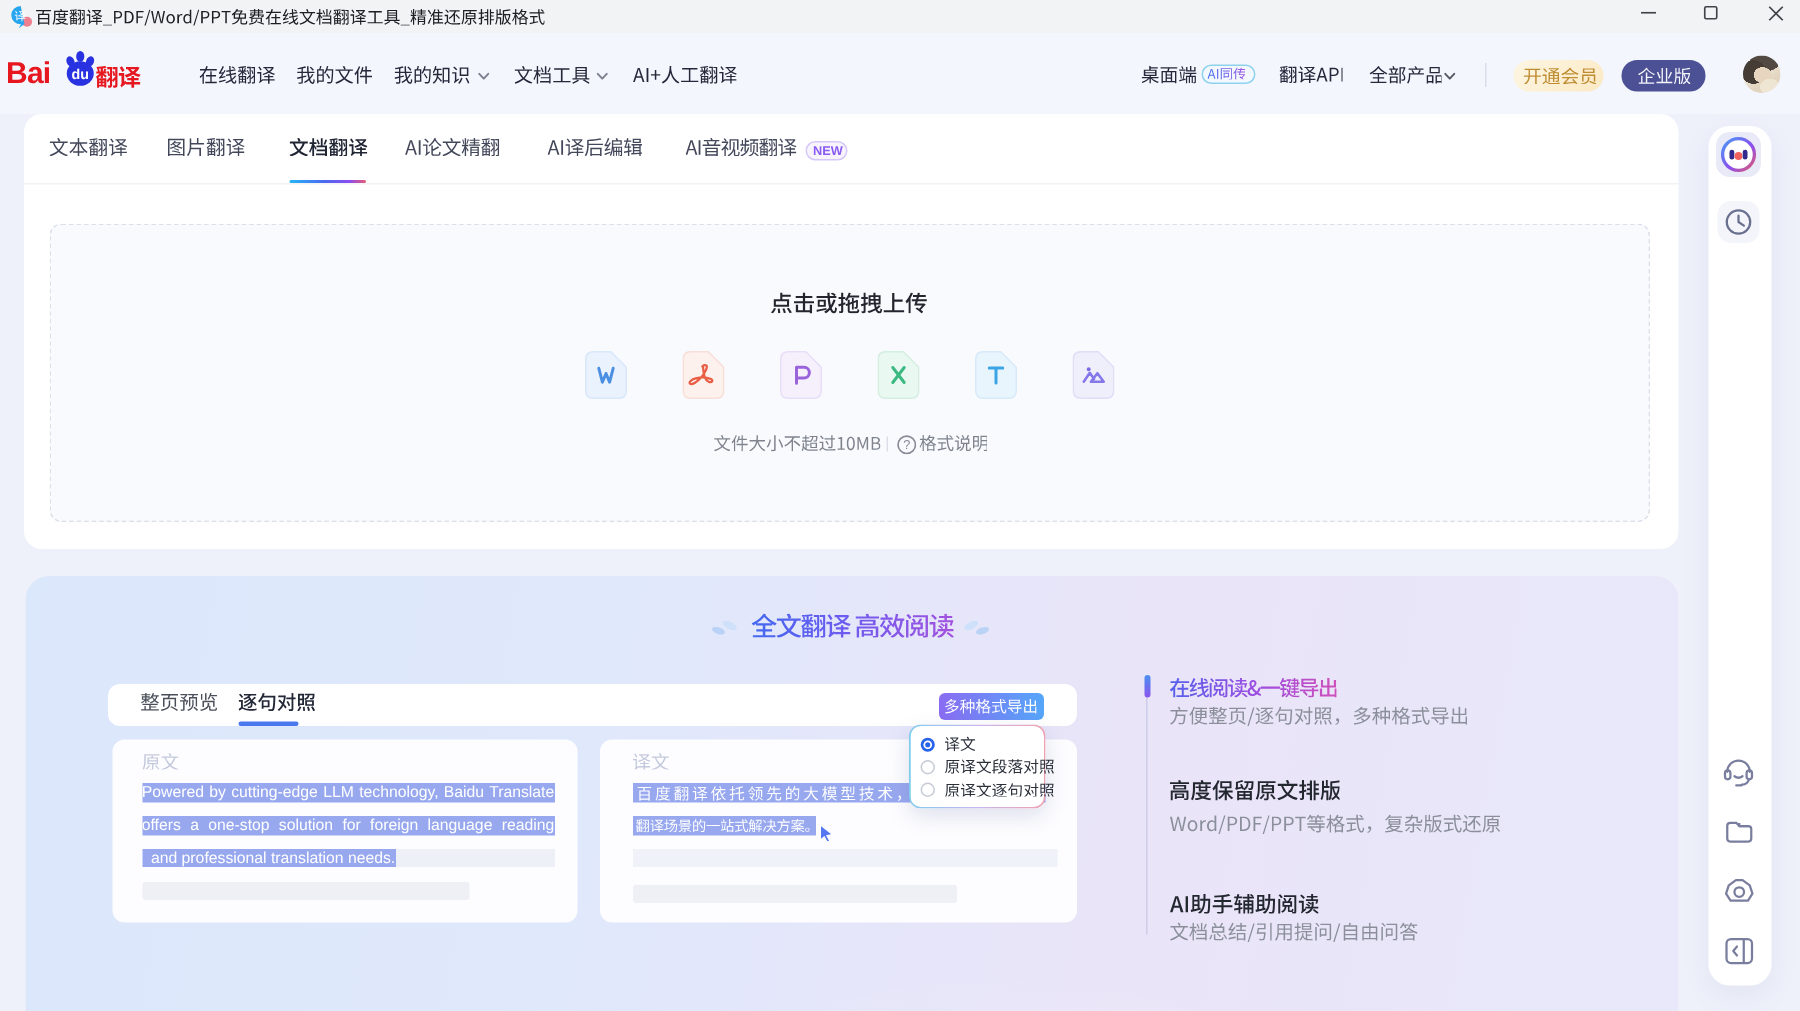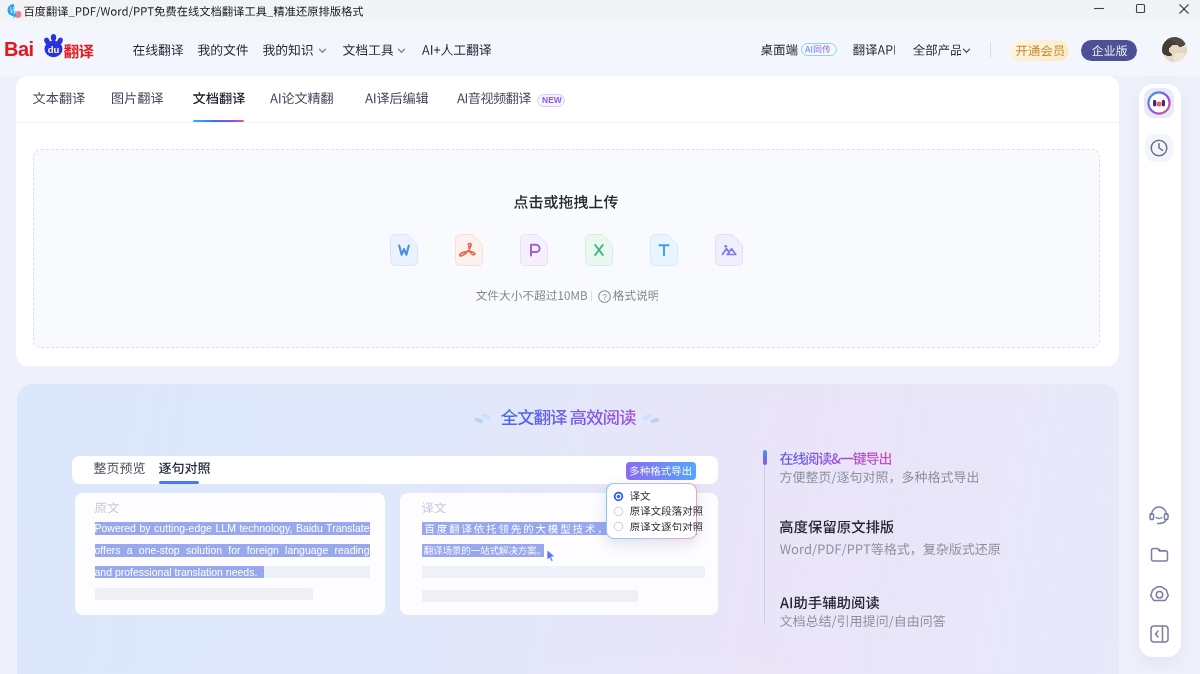--- a/index.html
+++ b/index.html
@@ -274,21 +274,21 @@
       </svg>
     </div>
     <div style="position:absolute;left:422.0px;top:501.8px;">
       <svg style="display:block" width="24.0" height="11.6" viewBox="0.59 -10.59 24.0 11.6" xmlns="http://www.w3.org/2000/svg">
         <path d="M1.3 -9.8C1.8 -9.1 2.4 -8.2 2.7 -7.6L3.5 -8.1C3.2 -8.7 2.5 -9.6 2 -10.2ZM7.6 -5.2V-4H5.2V-3.2H7.6V-1.9H4.5V-1.5L4.3 -2L3.2 -1.3V-6.6H0.6V-5.7H2.3V-1.2C2.3 -0.6 2 -0.2 1.7 0C1.9 0.2 2.1 0.5 2.2 0.7C2.4 0.5 2.7 0.2 4.5 -1.1V-1H7.6V1H8.6V-1H11.9V-1.9H8.6V-3.2H11.1V-4H8.6V-5.2ZM10 -9C9.6 -8.3 8.9 -7.7 8.2 -7.2C7.5 -7.7 6.9 -8.3 6.5 -9ZM4.6 -9.8V-9H5.5C6 -8.1 6.7 -7.4 7.4 -6.7C6.4 -6.1 5.2 -5.7 4 -5.4C4.2 -5.2 4.4 -4.8 4.5 -4.6C5.8 -4.9 7 -5.5 8.2 -6.2C9.2 -5.5 10.3 -5 11.6 -4.7C11.7 -5 12 -5.3 12.2 -5.5C11 -5.8 9.9 -6.2 8.9 -6.7C10 -7.5 10.8 -8.4 11.4 -9.5L10.8 -9.9L10.6 -9.8Z M17.8 -10.3C18.2 -9.7 18.6 -8.8 18.7 -8.3L19.8 -8.7C19.6 -9.2 19.1 -10 18.8 -10.6ZM13.1 -8.3V-7.4H15.1C15.8 -5.5 16.8 -3.8 18.1 -2.5C16.7 -1.4 15 -0.5 12.9 0.1C13.1 0.3 13.4 0.8 13.5 1C15.6 0.3 17.4 -0.6 18.8 -1.8C20.2 -0.6 21.9 0.4 23.9 0.9C24.1 0.7 24.4 0.2 24.6 0.1C22.6 -0.5 20.9 -1.3 19.5 -2.5C20.8 -3.8 21.7 -5.4 22.5 -7.4H24.4V-8.3ZM18.8 -3.2C17.6 -4.4 16.7 -5.8 16.1 -7.4H21.4C20.8 -5.7 19.9 -4.3 18.8 -3.2Z" fill="#c3c9dd"></path>
       </svg>
     </div>
     <div style="position:absolute;background:#98a8ef;color:#fff;font-family:'Liberation Sans',sans-serif;font-size:10.5px;line-height:13.5px;white-space:nowrap;overflow:hidden;left:94.5px;top:521.5px;width:275px;height:13.5px;text-align:justify;"><div style="display:inline-block;width:275px;text-align:justify;text-align-last:justify">Powered by cutting-edge LLM technology, Baidu Translate</div></div>
     <div style="position:absolute;background:#98a8ef;color:#fff;font-family:'Liberation Sans',sans-serif;font-size:10.5px;line-height:13.5px;white-space:nowrap;overflow:hidden;left:94.5px;top:543.5px;width:275px;height:13.5px;"><div style="display:inline-block;width:275px;text-align:justify;text-align-last:justify">offers&nbsp; a&nbsp; one-stop&nbsp; solution&nbsp; for&nbsp; foreign&nbsp; language&nbsp; reading</div></div>
     <div style="position:absolute;left:264px;top:565.5px;width:105.5px;height:12.5px;background:#eef0f8"></div>
-    <div style="position:absolute;background:#98a8ef;color:#fff;font-family:'Liberation Sans',sans-serif;font-size:10.5px;line-height:13.5px;white-space:nowrap;overflow:hidden;left:94.5px;top:565.5px;width:169px;height:12.5px;">and professional translation needs.</div>
+    <div style="position:absolute;background:#98a8ef;color:#fff;font-family:'Liberation Sans',sans-serif;font-size:10.5px;line-height:13.5px;white-space:nowrap;overflow:hidden;left:94.5px;top:565.5px;width:169px;height:12.5px;text-align:right;">and professional translation needs.</div>
     <div class="abs" style="left:94.5px;top:588px;width:218.5px;height:12px;border-radius:2px;background:#eef0f6"></div>
     <div class="abs" style="left:421.5px;top:521.5px;width:275px;height:13.5px;background:#98a8ef"></div>
     <div style="position:absolute;left:424.5px;top:523.8px;">
       <svg style="display:block" width="268.8" height="10.0" viewBox="0.67 -8.90 268.8 10.0" xmlns="http://www.w3.org/2000/svg">
         <path d="M1.9 -5.9V0.9H2.7V0.2H8V0.9H8.8V-5.9H5.2C5.4 -6.4 5.5 -7 5.6 -7.5H9.8V-8.3H0.7V-7.5H4.7C4.6 -7 4.5 -6.4 4.4 -5.9ZM2.7 -2.5H8V-0.6H2.7ZM2.7 -3.3V-5.2H8V-3.3Z M16.4 -6.8V-5.8H14.7V-5.2H16.4V-3.5H20.5V-5.2H22.2V-5.8H20.5V-6.8H19.7V-5.8H17.2V-6.8ZM19.7 -5.2V-4.1H17.2V-5.2ZM20.3 -2.1C19.8 -1.6 19.2 -1.2 18.4 -0.8C17.7 -1.2 17.1 -1.6 16.6 -2.1ZM14.9 -2.8V-2.1H16.2L15.9 -2C16.3 -1.4 16.9 -0.9 17.6 -0.5C16.6 -0.2 15.5 0 14.4 0.1C14.5 0.3 14.6 0.6 14.7 0.8C16 0.6 17.3 0.4 18.4 -0.1C19.4 0.4 20.7 0.7 22 0.8C22.1 0.6 22.3 0.3 22.5 0.2C21.3 0.1 20.2 -0.2 19.3 -0.5C20.2 -1 21 -1.6 21.5 -2.6L21 -2.8L20.8 -2.8ZM17.3 -8.7C17.5 -8.4 17.6 -8.1 17.7 -7.8H13.7V-4.9C13.7 -3.3 13.6 -1.1 12.7 0.5C12.9 0.5 13.3 0.7 13.4 0.8C14.3 -0.8 14.5 -3.2 14.5 -4.9V-7H22.3V-7.8H18.6C18.5 -8.1 18.3 -8.5 18.1 -8.9Z M30.1 -6.5C30.3 -5.8 30.6 -4.9 30.7 -4.4L31.3 -4.6C31.2 -5.1 30.9 -6 30.6 -6.6ZM32.4 -6.5C32.7 -5.8 33 -4.9 33.1 -4.4L33.7 -4.6C33.5 -5.1 33.2 -6 32.9 -6.6ZM28.9 -7.7C28.8 -7.3 28.5 -6.7 28.3 -6.3H28V-7.9C28.6 -8 29.2 -8.1 29.7 -8.2L29.3 -8.7C28.4 -8.5 26.7 -8.3 25.3 -8.2C25.4 -8.1 25.4 -7.9 25.5 -7.7C26 -7.7 26.7 -7.8 27.3 -7.8V-6.3H25.2V-5.7H27C26.5 -5 25.7 -4.2 25.1 -3.8C25.2 -3.7 25.4 -3.4 25.4 -3.2L25.6 -3.3V0.8H26.2V0.2H29V0.7H29.6V-3.4H25.7C26.3 -3.8 26.9 -4.5 27.3 -5.1V-3.5H28V-5.1C28.5 -4.7 29.2 -4.1 29.5 -3.7L29.9 -4.4C29.7 -4.6 28.6 -5.3 28.1 -5.7H29.8V-6.3H29C29.1 -6.7 29.4 -7.1 29.5 -7.5ZM25.8 -7.5C25.9 -7.1 26.1 -6.6 26.2 -6.3L26.7 -6.5C26.6 -6.8 26.5 -7.2 26.3 -7.6ZM27.4 -1.3V-0.4H26.2V-1.3ZM27.9 -1.3H29V-0.4H27.9ZM27.4 -1.9H26.2V-2.7H27.4ZM27.9 -1.9V-2.7H29V-1.9ZM29.9 -2.1 30.2 -1.5C30.6 -2 31.1 -2.4 31.5 -2.9V-0.1C31.5 0.1 31.5 0.1 31.3 0.1C31.2 0.1 30.8 0.1 30.4 0.1C30.5 0.3 30.6 0.6 30.6 0.8C31.2 0.8 31.6 0.8 31.8 0.7C32.1 0.5 32.1 0.3 32.1 -0.1V-8.3H30.1V-7.7H31.5V-3.8C30.9 -3.1 30.3 -2.5 29.9 -2.1ZM32.3 -2.2 32.7 -1.7C33 -2 33.4 -2.5 33.8 -2.9V-0.1C33.8 0.1 33.8 0.1 33.6 0.1C33.5 0.1 33.1 0.1 32.7 0.1C32.8 0.3 32.9 0.6 32.9 0.8C33.5 0.8 33.9 0.8 34.1 0.7C34.4 0.5 34.5 0.3 34.5 -0.1V-8.3H32.4V-7.6H33.8V-3.8C33.2 -3.2 32.7 -2.6 32.3 -2.2Z M38.1 -8.2C38.6 -7.6 39.1 -6.9 39.3 -6.4L40 -6.8C39.7 -7.3 39.2 -8 38.7 -8.6ZM43.5 -4.3V-3.4H41.4V-2.7H43.5V-1.6H40.8V-1.3L40.6 -1.7L39.8 -1.1V-5.5H37.5V-4.8H39V-1C39 -0.5 38.7 -0.1 38.5 0C38.6 0.1 38.9 0.4 38.9 0.6C39.1 0.4 39.3 0.2 40.8 -0.9V-0.9H43.5V0.9H44.2V-0.9H47V-1.6H44.2V-2.7H46.3V-3.4H44.2V-4.3ZM45.5 -7.6C45.1 -7 44.5 -6.5 43.9 -6.1C43.3 -6.5 42.8 -7 42.5 -7.6ZM40.9 -8.3V-7.6H41.7C42.1 -6.8 42.6 -6.2 43.3 -5.7C42.4 -5.1 41.4 -4.8 40.4 -4.5C40.6 -4.4 40.7 -4.1 40.8 -3.9C41.9 -4.1 43 -4.6 43.9 -5.2C44.7 -4.6 45.7 -4.2 46.8 -4C46.9 -4.2 47.1 -4.5 47.3 -4.6C46.3 -4.8 45.4 -5.2 44.6 -5.6C45.4 -6.3 46.1 -7.1 46.6 -8L46.1 -8.3L46 -8.3Z M55.1 -8.5C55.4 -8 55.7 -7.3 55.9 -6.9L56.6 -7.2C56.5 -7.6 56.1 -8.3 55.8 -8.8ZM53.6 0.9C53.8 0.7 54.2 0.5 56.5 -0.3C56.4 -0.5 56.4 -0.8 56.4 -1L54.5 -0.3V-4.1C54.8 -4.5 55.2 -4.9 55.5 -5.3C56.2 -2.8 57.3 -0.6 59 0.5C59.2 0.3 59.4 0 59.6 -0.1C58.6 -0.7 57.8 -1.6 57.2 -2.8C57.9 -3.3 58.7 -4 59.4 -4.5L58.8 -5.1C58.3 -4.6 57.6 -3.9 56.9 -3.4C56.5 -4.2 56.2 -5.1 56 -6.1L56 -6.1H59.3V-6.9H52.5V-6.1H55.1C54.3 -4.9 53.1 -3.7 51.9 -3C52.1 -2.8 52.3 -2.5 52.4 -2.3C52.9 -2.6 53.3 -3 53.7 -3.3V-0.6C53.7 -0.1 53.4 0.1 53.2 0.3C53.3 0.4 53.5 0.7 53.6 0.9ZM52.2 -8.8C51.6 -7.2 50.7 -5.6 49.7 -4.6C49.9 -4.4 50.1 -4 50.2 -3.8C50.5 -4.2 50.8 -4.5 51.1 -5V0.9H51.8V-6.2C52.3 -6.9 52.6 -7.8 52.9 -8.6Z M65.9 -4.1 66.1 -3.4 68.2 -3.7V-0.6C68.2 0.4 68.4 0.6 69.3 0.6C69.5 0.6 70.5 0.6 70.7 0.6C71.5 0.6 71.7 0.1 71.8 -1.4C71.6 -1.5 71.3 -1.6 71.1 -1.8C71.1 -0.4 71 -0.1 70.7 -0.1C70.4 -0.1 69.6 -0.1 69.4 -0.1C69 -0.1 69 -0.2 69 -0.6V-3.8L71.8 -4.2L71.7 -5L69 -4.6V-7.4C69.7 -7.6 70.5 -7.8 71.1 -8.1L70.4 -8.7C69.4 -8.2 67.6 -7.8 66 -7.5C66.1 -7.3 66.2 -7.1 66.2 -6.9C66.9 -7 67.5 -7.1 68.2 -7.2V-4.5ZM63.7 -8.8V-6.7H62.2V-6H63.7V-3.7C63.1 -3.5 62.5 -3.4 62.1 -3.3L62.3 -2.5L63.7 -2.9V-0.2C63.7 -0 63.6 0 63.5 0C63.3 0 62.9 0.1 62.4 0C62.5 0.2 62.6 0.6 62.6 0.8C63.3 0.8 63.8 0.7 64 0.6C64.3 0.5 64.4 0.3 64.4 -0.2V-3.1L65.8 -3.5L65.7 -4.3L64.4 -3.9V-6H65.8V-6.7H64.4V-8.8Z M81.4 -5.3C81.4 -1.7 81.3 -0.4 78.7 0.3C78.9 0.5 79.1 0.7 79.1 0.9C81.8 0.1 82 -1.5 82.1 -5.3ZM81.7 -1C82.4 -0.4 83.3 0.3 83.7 0.8L84.2 0.3C83.8 -0.1 82.9 -0.9 82.2 -1.4ZM76.3 -5.8C76.6 -5.4 77.1 -4.8 77.3 -4.5L77.8 -4.9C77.6 -5.2 77.2 -5.7 76.8 -6.1ZM79.7 -6.4V-1.5H80.4V-5.8H83V-1.5H83.8V-6.4H81.7C81.9 -6.8 82 -7.2 82.2 -7.5H84.1V-8.2H79.4V-7.5H81.4C81.3 -7.2 81.2 -6.8 81 -6.4ZM76.9 -8.8C76.4 -7.6 75.5 -6.2 74.5 -5.3C74.6 -5.2 74.9 -4.9 75 -4.8C75.8 -5.5 76.5 -6.4 77 -7.4C77.7 -6.6 78.5 -5.8 78.9 -5.2L79.3 -5.7C78.9 -6.3 78 -7.3 77.3 -8C77.4 -8.2 77.5 -8.4 77.6 -8.6ZM75.2 -4.1V-3.4H77.9C77.6 -2.7 77.1 -1.8 76.7 -1.2C76.4 -1.5 76.1 -1.7 75.9 -2L75.3 -1.6C76.1 -0.9 77.1 0.1 77.5 0.7L78.1 0.3C77.9 -0 77.5 -0.4 77.2 -0.8C77.7 -1.6 78.5 -2.8 78.9 -3.8L78.4 -4.1L78.3 -4.1Z M91.3 -8.8V-7.2H89.4C89.6 -7.6 89.7 -8 89.8 -8.4L89 -8.6C88.8 -7.5 88.2 -6.1 87.5 -5.2C87.7 -5.1 88 -4.9 88.2 -4.8C88.6 -5.3 88.9 -5.8 89.1 -6.4H91.3V-4.3H87.1V-3.5H89.8C89.7 -1.8 89.2 -0.5 86.9 0.2C87.1 0.4 87.4 0.7 87.4 0.9C89.8 0.1 90.4 -1.5 90.6 -3.5H92.7V-0.5C92.7 0.4 92.9 0.7 93.8 0.7C94 0.7 95.1 0.7 95.3 0.7C96.2 0.7 96.4 0.3 96.5 -1.3C96.2 -1.4 95.9 -1.5 95.7 -1.7C95.7 -0.3 95.6 -0.1 95.2 -0.1C95 -0.1 94.1 -0.1 93.9 -0.1C93.5 -0.1 93.4 -0.1 93.4 -0.5V-3.5H96.3V-4.3H92.1V-6.4H95.6V-7.2H92.1V-8.8Z M104.6 -4.4C105.2 -3.7 105.9 -2.6 106.2 -2L106.9 -2.4C106.5 -3 105.8 -4 105.2 -4.8ZM101.3 -8.8C101.2 -8.3 101.1 -7.6 100.9 -7.1H99.7V0.6H100.4V-0.3H103.4V-7.1H101.6C101.8 -7.6 102 -8.2 102.2 -8.7ZM100.4 -6.4H102.6V-4.2H100.4ZM100.4 -1V-3.5H102.6V-1ZM105.1 -8.9C104.7 -7.4 104.2 -6 103.5 -5C103.6 -4.9 104 -4.7 104.1 -4.6C104.5 -5.1 104.8 -5.7 105.1 -6.4H107.8C107.7 -2.2 107.5 -0.6 107.2 -0.3C107 -0.1 106.9 -0.1 106.7 -0.1C106.5 -0.1 105.8 -0.1 105.1 -0.1C105.3 0.1 105.4 0.4 105.4 0.6C106 0.7 106.6 0.7 107 0.6C107.3 0.6 107.6 0.5 107.8 0.2C108.2 -0.3 108.4 -1.9 108.5 -6.8C108.6 -6.9 108.6 -7.2 108.6 -7.2H105.4C105.6 -7.7 105.7 -8.2 105.8 -8.7Z M116 -8.8C116 -8 116 -6.9 115.8 -5.8H111.8V-5H115.7C115.3 -3 114.2 -1 111.6 0.2C111.8 0.3 112.1 0.6 112.2 0.8C114.8 -0.4 115.9 -2.4 116.4 -4.4C117.2 -2 118.6 -0.1 120.6 0.8C120.8 0.6 121 0.3 121.2 0.1C119.2 -0.8 117.8 -2.7 117.1 -5H121V-5.8H116.7C116.8 -6.9 116.8 -8 116.8 -8.8Z M128.5 -4.4H132.1V-3.6H128.5ZM128.5 -5.7H132.1V-5H128.5ZM131.2 -8.8V-7.9H129.6V-8.8H128.8V-7.9H127.3V-7.3H128.8V-6.5H129.6V-7.3H131.2V-6.5H132V-7.3H133.4V-7.9H132V-8.8ZM127.7 -6.3V-3H129.9C129.8 -2.7 129.8 -2.4 129.7 -2.2H127.1V-1.5H129.5C129.1 -0.7 128.3 -0.1 126.8 0.2C126.9 0.4 127.1 0.7 127.2 0.8C129 0.4 129.9 -0.4 130.3 -1.5C130.8 -0.3 131.8 0.5 133.2 0.8C133.3 0.6 133.5 0.3 133.6 0.2C132.5 -0.1 131.6 -0.6 131 -1.5H133.4V-2.2H130.5C130.5 -2.4 130.6 -2.7 130.6 -3H132.9V-6.3ZM125.3 -8.8V-6.8H124V-6.1H125.3V-6C125.1 -4.6 124.4 -3 123.8 -2.1C124 -1.9 124.2 -1.5 124.3 -1.3C124.7 -1.9 125 -2.9 125.3 -3.9V0.8H126.1V-4.6C126.4 -4 126.7 -3.3 126.8 -3L127.3 -3.6C127.2 -3.9 126.4 -5.2 126.1 -5.6V-6.1H127.2V-6.8H126.1V-8.8Z M142.5 -8.2V-4.7H143.2V-8.2ZM144.5 -8.8V-4.1C144.5 -3.9 144.4 -3.9 144.3 -3.9C144.1 -3.9 143.6 -3.9 143 -3.9C143.1 -3.7 143.2 -3.4 143.3 -3.2C144 -3.2 144.5 -3.2 144.8 -3.3C145.1 -3.4 145.2 -3.6 145.2 -4.1V-8.8ZM139.9 -7.7V-6.2H138.6V-6.3V-7.7ZM136.6 -6.2V-5.5H137.8C137.7 -4.8 137.4 -4.1 136.5 -3.6C136.6 -3.5 136.9 -3.2 137 -3C138.1 -3.7 138.5 -4.6 138.6 -5.5H139.9V-3.3H140.7V-5.5H141.9V-6.2H140.7V-7.7H141.6V-8.4H136.9V-7.7H137.9V-6.3V-6.2ZM140.8 -3.5V-2.3H137.4V-1.6H140.8V-0.3H136.3V0.5H145.8V-0.3H141.6V-1.6H144.8V-2.3H141.6V-3.5Z M154.6 -8.8V-7.2H152.2V-6.4H154.6V-4.9H152.4V-4.1H152.7L152.7 -4.1C153.1 -3 153.7 -2 154.4 -1.2C153.6 -0.6 152.6 -0.1 151.6 0.1C151.7 0.3 151.9 0.6 152 0.8C153.1 0.5 154.1 0 155 -0.7C155.8 0 156.7 0.5 157.8 0.9C157.9 0.6 158.2 0.3 158.3 0.2C157.3 -0.1 156.4 -0.6 155.6 -1.2C156.6 -2.1 157.3 -3.2 157.7 -4.7L157.2 -4.9L157.1 -4.9H155.4V-6.4H158V-7.2H155.4V-8.8ZM153.5 -4.1H156.7C156.4 -3.2 155.8 -2.4 155 -1.7C154.4 -2.4 153.8 -3.2 153.5 -4.1ZM150.1 -8.8V-6.7H148.7V-6H150.1V-3.7C149.5 -3.5 149 -3.4 148.6 -3.3L148.8 -2.5L150.1 -2.9V-0.1C150.1 0 150 0.1 149.9 0.1C149.7 0.1 149.3 0.1 148.8 0.1C148.9 0.3 149 0.6 149 0.8C149.8 0.8 150.2 0.8 150.5 0.7C150.7 0.5 150.8 0.3 150.8 -0.1V-3.1L152.1 -3.5L152 -4.2L150.8 -3.9V-6H152V-6.7H150.8V-8.8Z M166.9 -8.1C167.6 -7.7 168.4 -7 168.8 -6.6L169.4 -7.1C169 -7.6 168.1 -8.2 167.5 -8.6ZM165.4 -8.8V-6.2H161.3V-5.4H165.2C164.2 -3.6 162.6 -1.9 160.9 -1.1C161.1 -0.9 161.4 -0.6 161.5 -0.4C163 -1.2 164.4 -2.6 165.4 -4.3V0.8H166.3V-4.6C167.3 -3 168.8 -1.4 170 -0.5C170.2 -0.7 170.4 -1 170.7 -1.1C169.2 -2 167.6 -3.8 166.6 -5.4H170.3V-6.2H166.3V-8.8Z M174.5 1.1C175.7 0.7 176.4 -0.1 176.4 -1.3C176.4 -2 176 -2.5 175.5 -2.5C175 -2.5 174.7 -2.2 174.7 -1.7C174.7 -1.2 175 -1 175.5 -1L175.6 -1C175.6 -0.3 175.1 0.2 174.3 0.6Z M187 -8.2C187.4 -7.7 187.8 -7.1 188.1 -6.6L188.8 -7C188.5 -7.4 188.1 -8.1 187.6 -8.5ZM190.5 -3.9C191 -3.3 191.6 -2.4 191.9 -1.8L192.6 -2.2C192.3 -2.7 191.7 -3.6 191.1 -4.2ZM189.6 -8.8V-7.6C189.6 -7.2 189.6 -6.7 189.5 -6.3H186.1V-5.5H189.4C189.2 -3.6 188.3 -1.5 185.8 0.1C186 0.2 186.3 0.5 186.4 0.7C189.1 -1.1 190 -3.4 190.2 -5.5H193.9C193.7 -1.9 193.6 -0.5 193.2 -0.2C193.1 -0.1 193 -0 192.8 -0.1C192.5 -0.1 191.9 -0.1 191.2 -0.1C191.3 0.1 191.4 0.5 191.4 0.7C192.1 0.7 192.7 0.8 193.1 0.7C193.5 0.7 193.7 0.6 194 0.3C194.4 -0.2 194.5 -1.7 194.7 -5.9C194.7 -6 194.7 -6.3 194.7 -6.3H190.3C190.4 -6.7 190.4 -7.2 190.4 -7.5V-8.8Z M199.2 -8.1V-4.3C199.2 -2.8 199.1 -0.9 197.9 0.4C198.1 0.5 198.4 0.7 198.5 0.9C199.4 0 199.7 -1.2 199.9 -2.4H202.5V0.7H203.3V-2.4H206.1V-0.2C206.1 -0 206.1 0 205.9 0C205.7 0 204.9 0.1 204.2 0C204.3 0.2 204.4 0.6 204.5 0.8C205.5 0.8 206.1 0.8 206.4 0.7C206.8 0.5 206.9 0.3 206.9 -0.2V-8.1ZM200 -7.3H202.5V-5.6H200ZM206.1 -7.3V-5.6H203.3V-7.3ZM200 -4.9H202.5V-3.1H199.9C200 -3.5 200 -3.9 200 -4.3ZM206.1 -4.9V-3.1H203.3V-4.9Z M212.5 -6.5H218V-4.3H212.5L212.5 -4.9ZM214.6 -8.7C214.8 -8.2 215 -7.6 215.1 -7.2H211.7V-4.9C211.7 -3.3 211.6 -1.1 210.3 0.4C210.5 0.5 210.8 0.8 211 0.9C212 -0.4 212.4 -2.1 212.5 -3.6H218V-2.9H218.8V-7.2H215.5L216 -7.3C215.9 -7.7 215.6 -8.4 215.3 -8.9Z M227.3 -6.5H230.8V-5.6H227.3ZM227.3 -7.9H230.8V-7H227.3ZM226.6 -8.5V-5H231.6V-8.5ZM226.8 -3.1C226.6 -1.6 226.2 -0.4 225.2 0.4C225.4 0.5 225.7 0.7 225.8 0.8C226.4 0.3 226.8 -0.3 227.1 -1.1C227.8 0.4 228.9 0.7 230.4 0.7H232.3C232.3 0.5 232.4 0.1 232.5 -0C232.1 -0 230.7 -0 230.4 -0C230.1 -0 229.8 -0 229.4 -0.1V-1.7H231.6V-2.4H229.4V-3.6H232.2V-4.3H226.1V-3.6H228.7V-0.3C228.1 -0.5 227.6 -1 227.3 -1.9C227.4 -2.3 227.5 -2.6 227.5 -3ZM224 -8.8V-6.7H222.7V-6H224V-3.7C223.5 -3.5 223 -3.3 222.6 -3.2L222.8 -2.5L224 -2.9V-0.1C224 0 224 0 223.8 0C223.7 0.1 223.3 0.1 222.9 0C223 0.3 223.1 0.6 223.1 0.8C223.7 0.8 224.1 0.7 224.4 0.6C224.7 0.5 224.8 0.3 224.8 -0.1V-3.1L225.9 -3.5L225.8 -4.2L224.8 -3.9V-6H225.9V-6.7H224.8V-8.8Z M239.7 -1.9C239.3 -1.1 238.6 -0.2 237.8 0.3C238 0.4 238.3 0.7 238.5 0.8C239.2 0.2 240 -0.7 240.5 -1.6ZM242.1 -1.5C242.8 -0.8 243.6 0.2 244 0.8L244.6 0.4C244.2 -0.2 243.5 -1.1 242.7 -1.8ZM237.5 -8.8C236.9 -7.2 235.9 -5.6 234.9 -4.6C235 -4.4 235.2 -4 235.3 -3.8C235.7 -4.2 236 -4.6 236.4 -5.1V0.8H237.1V-6.3C237.5 -7 237.9 -7.8 238.2 -8.6ZM242.3 -8.7V-6.6H240.3V-8.7H239.5V-6.6H238.2V-5.8H239.5V-3.2H237.9V-2.5H244.7V-3.2H243.1V-5.8H244.6V-6.6H243.1V-8.7ZM240.3 -5.8H242.3V-3.2H240.3Z M249.1 -2.9V0.9H249.9V0.4H254.5V0.9H255.4V-2.9ZM249.9 -0.3V-2.2H254.5V-0.3ZM250.9 -8.9C250.2 -7.6 248.9 -6.4 247.6 -5.7C247.8 -5.6 248.1 -5.3 248.2 -5.1C248.8 -5.5 249.3 -5.9 249.9 -6.4C250.4 -5.9 250.9 -5.4 251.6 -4.9C250.2 -4.2 248.7 -3.6 247.3 -3.3C247.4 -3.2 247.6 -2.9 247.7 -2.6C249.2 -3 250.9 -3.6 252.3 -4.4C253.6 -3.6 255.1 -3 256.7 -2.7C256.8 -2.9 257 -3.2 257.2 -3.4C255.7 -3.7 254.3 -4.2 253 -4.9C254.1 -5.6 255 -6.4 255.6 -7.4L255.1 -7.8L254.9 -7.7H251C251.3 -8 251.5 -8.3 251.7 -8.6ZM250.4 -6.9 250.5 -7H254.3C253.8 -6.4 253.1 -5.8 252.3 -5.3C251.5 -5.8 250.9 -6.3 250.4 -6.9Z M267.2 -8.6C266.9 -8.2 266.5 -7.5 266.1 -7.1L266.8 -6.9C267.1 -7.3 267.6 -7.8 268 -8.4ZM261.3 -8.3C261.7 -7.9 262.2 -7.2 262.4 -6.8L263.1 -7.2C262.9 -7.6 262.4 -8.2 261.9 -8.6ZM264.2 -8.8V-6.8H260.1V-6H263.5C262.7 -5.2 261.3 -4.4 259.9 -4.1C260.1 -3.9 260.3 -3.7 260.4 -3.5C261.8 -3.9 263.3 -4.7 264.2 -5.7V-4H265V-5.6C266.3 -4.9 267.9 -4 268.7 -3.5L269.1 -4.1C268.3 -4.6 266.8 -5.4 265.5 -6H269.1V-6.8H265V-8.8ZM264.2 -3.7C264.2 -3.3 264.1 -3 264 -2.6H260.1V-1.9H263.7C263.2 -0.9 262.1 -0.2 259.8 0.1C260 0.3 260.2 0.6 260.2 0.8C262.9 0.4 264 -0.5 264.6 -1.8C265.4 -0.3 266.8 0.5 269 0.8C269.1 0.6 269.3 0.3 269.5 0.1C267.6 -0.1 266.1 -0.8 265.4 -1.9H269.2V-2.6H264.8C264.9 -3 265 -3.3 265 -3.7Z" fill="#ffffff"></path>
       </svg>
     </div>
     <div class="abs" style="left:421.5px;top:543.5px;width:122px;height:13.5px;background:#98a8ef"></div>
     <div style="position:absolute;left:424.0px;top:546.0px;">
       <svg style="display:block" width="115.8" height="8.9" viewBox="0.35 -8.12 115.8 8.9" xmlns="http://www.w3.org/2000/svg">

